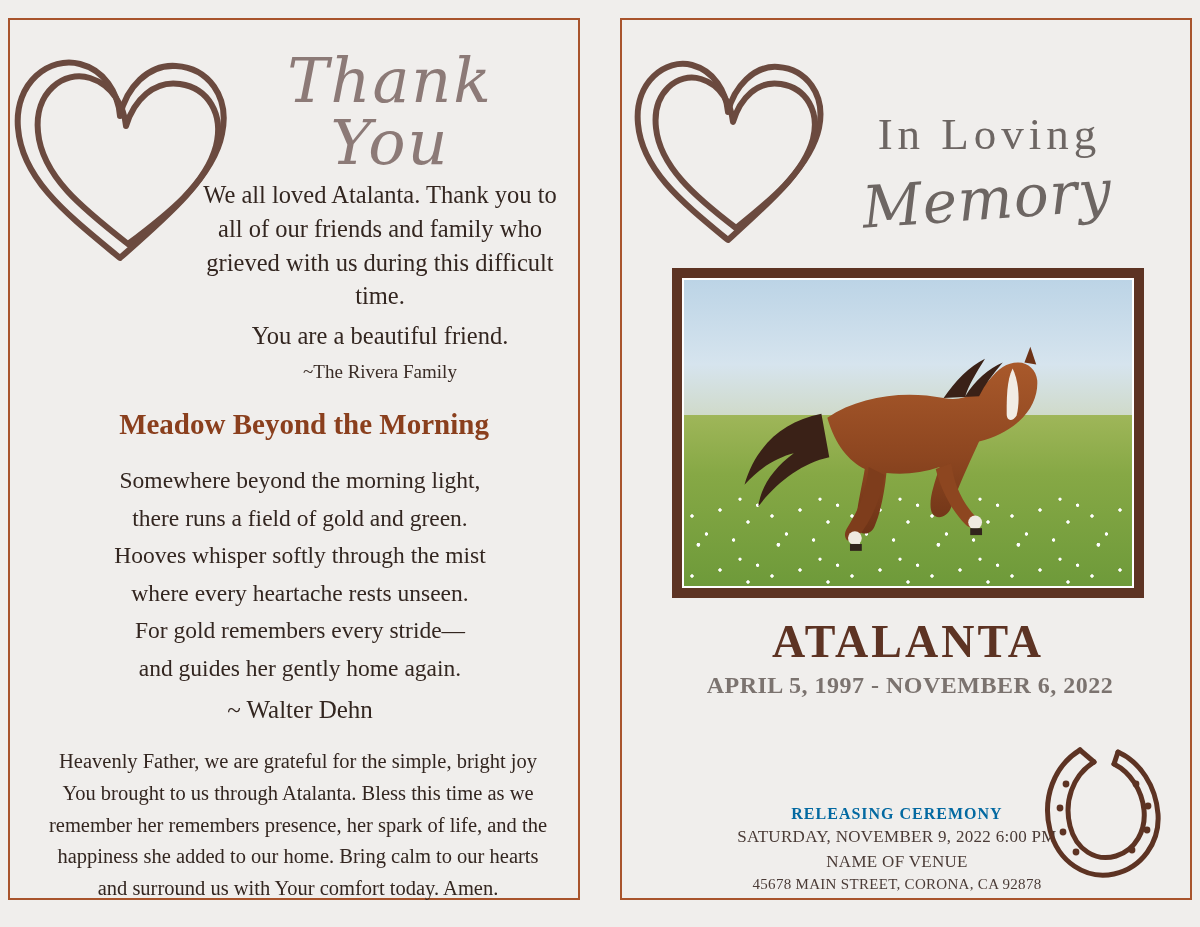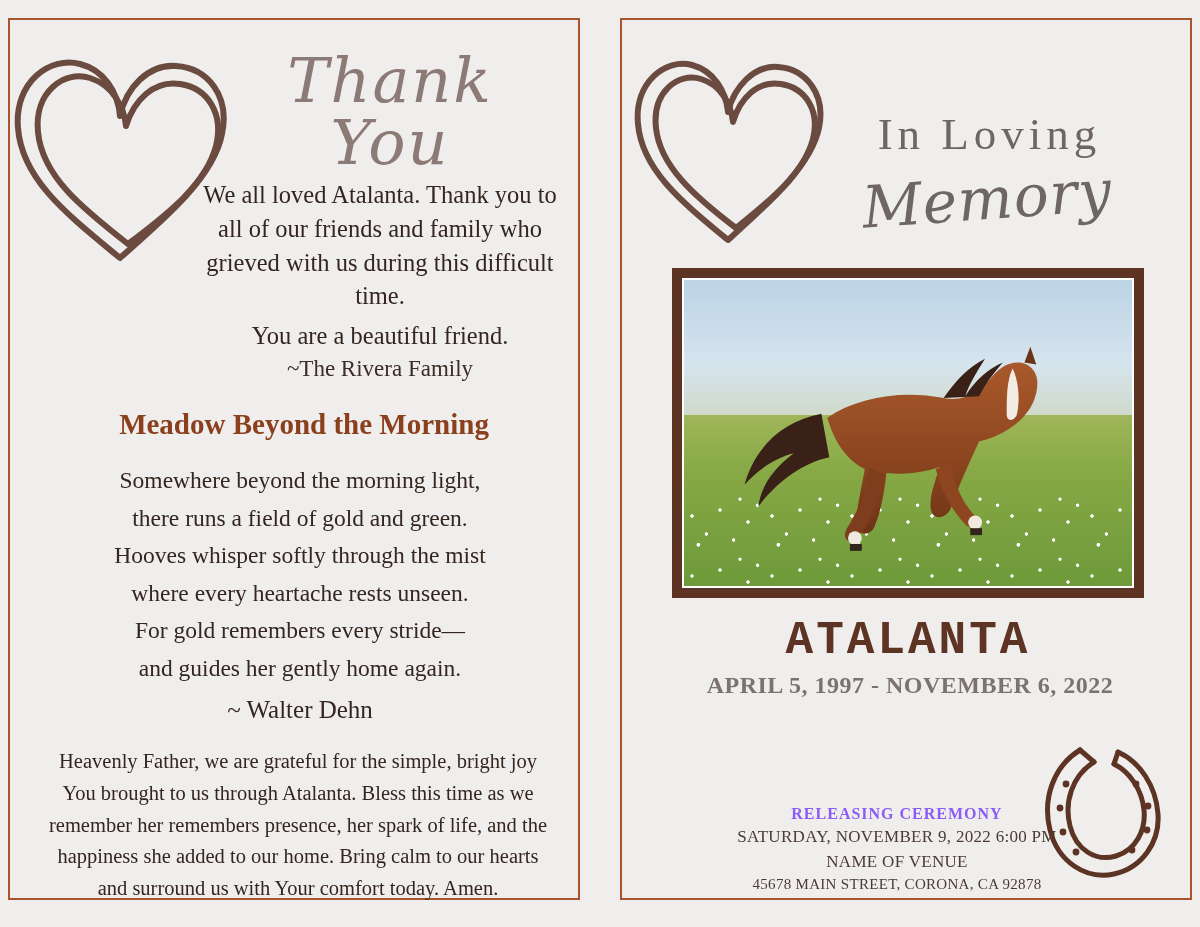--- a/index.html
+++ b/index.html
@@ -70,21 +70,22 @@
     font-size: 24.5px;
     line-height: 1.38;
     color: #332620;
     font-family: "Liberation Serif", serif;
   }
   .thanks-line2 {
     margin-top: 6px;
     font-size: 24.5px;
   }
   .signature {
-    font-size: 23px;
+    margin-top: 6px;
+    font-size: 19px;
     color: #3a2c26;
   }
 
   .poem-title {
     position: absolute;
     left: 44px;
     top: 388px;
     width: 500px;
     text-align: center;
     font-size: 29px;
@@ -207,21 +208,21 @@
   .name {
     position: absolute;
     left: 40px;
     top: 595px;
     width: 492px;
     text-align: center;
     font-size: 46px;
     letter-spacing: 3px;
     font-weight: bold;
     color: #5d3323;
-    font-family: Liberation Mono, monospace;
+    font-family: Liberation Serif, serif;
   }
   .dates {
     position: absolute;
     left: 32px;
     top: 652px;
     width: 512px;
     text-align: center;
     font-size: 24px;
     letter-spacing: 0.5px;
     font-weight: bold;
@@ -235,21 +236,21 @@
     top: 782px;
     width: 430px;
     text-align: center;
     color: #4a3b36;
     line-height: 1.45;
   }
   .service .s-title {
     font-size: 16px;
     font-weight: bold;
     letter-spacing: 1px;
-    color: #8b5cf6;
+    color: #0369a1;
   }
   .service .s-line {
     font-size: 17px;
     letter-spacing: 0.3px;
   }
   .service .s-small {
     font-size: 15px;
     letter-spacing: 0.3px;
   }
 

